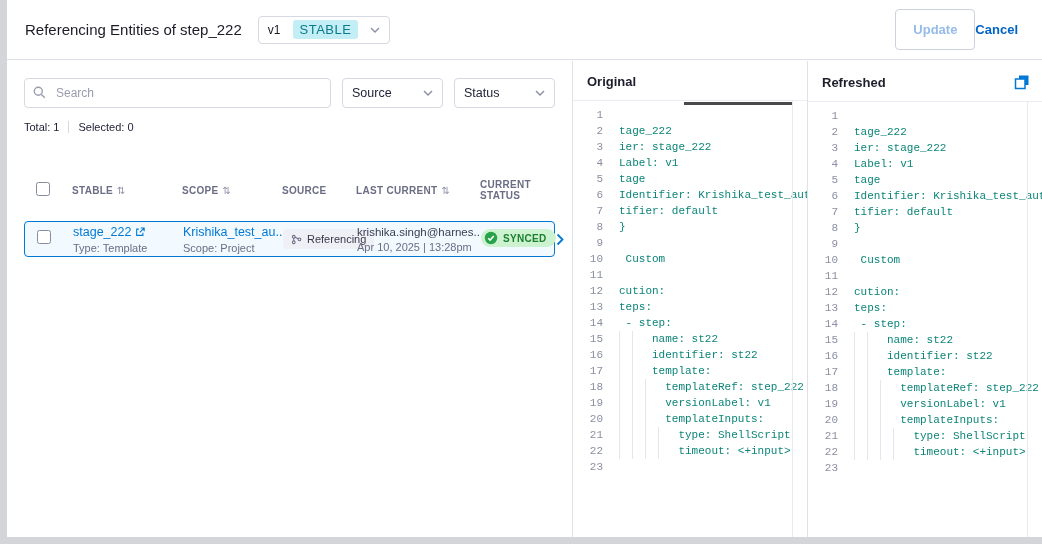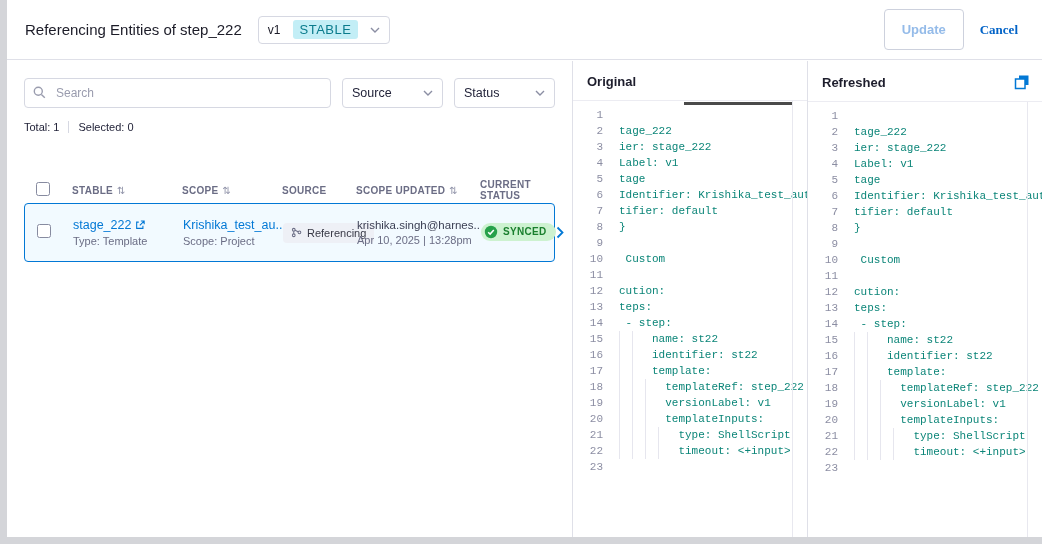--- a/index.html
+++ b/index.html
@@ -22,21 +22,21 @@
   .app{position:absolute;left:7px;top:0;right:0;bottom:7px;background:#fff;overflow:hidden}
 
   
   .topbar{height:60px;display:flex;align-items:center;padding:0 24px 0 18px;border-bottom:1px solid var(--border);background:#fff}
   .title{font-size:15px;font-weight:normal;color:var(--text)}
   .version-select{margin-left:16px;display:flex;align-items:center;gap:12px;border:1px solid #d6d8e2;border-radius:4px;height:28px;padding:0 9px;cursor:pointer;background:#fff}
   .version-value{font-size:12px;color:var(--text)}
   .badge-stable{background:var(--stable-bg);color:var(--stable-text);font-size:13px;font-weight:normal;letter-spacing:.5px;padding:2px 7px;border-radius:3px}
   .spacer{flex:1}
   .btn-update{background:#fff;border:1px solid #cdd1dd;border-radius:4px;color:#94bbe9;font-weight:bold;font-size:13px;padding:12px 17px;font-family:inherit;cursor:default}
-  .btn-cancel{background:none;border:none;color:#0263c7;font-weight:bold;font-size:13px;margin-left:16px;font-family:Liberation Serif, serif;cursor:pointer}
+  .btn-cancel{background:none;border:none;color:#0263c7;font-weight:bold;font-size:13px;font-family:Liberation Sans, sans-serif;cursor:pointer}
 
   
   .content{position:absolute;top:61px;left:0;right:0;bottom:0;display:flex}
   .left{width:566px;flex:none;border-right:1px solid var(--border);padding:17px 17px 0 17px;background:#fff}
   .right{flex:1;display:flex;min-width:0;background:#fff}
 
   
   .filters{display:flex;gap:11px}
   .search{flex:1;position:relative}
   .search input{width:100%;height:30px;border:1px solid #d6d8e2;border-radius:4px;padding:0 26px 0 31px;font-size:12px;color:#333;outline:none;font-family:inherit}
@@ -47,21 +47,21 @@
   
   .summary{margin-top:13px;font-size:11px;color:#23243a;display:flex;align-items:center;gap:9px}
   .vsep{width:1px;height:12px;background:#d6d8e2}
 
   
   .grid-cols{display:grid;grid-template-columns:36px 110px 100px 74px 124px 1fr 14px;align-items:center;padding:0 12px}
   .thead{margin-top:46px;font-size:10px;font-weight:bold;color:var(--muted);letter-spacing:.3px}
   .th{display:flex;align-items:center;gap:4px;cursor:pointer}
   .sort-glyph{color:#8f92a8;font-size:10px;font-weight:normal}
   .checkbox{width:14px;height:14px;border:1px solid #878ba0;border-radius:2.5px;background:#fff;display:inline-block;cursor:pointer}
-  .row-card{margin-top:2px;height:59px;border:1px solid var(--primary);border-radius:4px;background:#f2faff;cursor:pointer}
+  .row-card{margin-top:20px;height:36px;border:1px solid var(--primary);border-radius:4px;background:#f2faff;cursor:pointer}
   .cell-main{font-size:12.5px;color:var(--primary);display:flex;align-items:center;gap:4px;white-space:nowrap;overflow:hidden}
   .cell-main a{color:var(--primary);text-decoration:none}
   .cell-sub{font-size:11px;color:var(--muted);margin-top:3px;white-space:nowrap;overflow:hidden}
   .pill{display:inline-flex;align-items:center;gap:5px;background:#eef0f6;border-radius:4px;padding:4px 8px;font-size:11px;color:#383946;white-space:nowrap}
   .updated-by{font-size:11.5px;color:#3a3e53;white-space:nowrap;overflow:hidden}
   .status-badge{display:inline-flex;align-items:center;gap:5px;background:var(--synced-bg);border-radius:10px;padding:2px 10px 2px 3px;font-size:10px;font-weight:bold;color:var(--synced-text);letter-spacing:.3px}
 
   
   .pane{flex:1;min-width:0;display:flex;flex-direction:column;position:relative;background:#fff}
   .pane + .pane{border-left:1px solid var(--border)}
@@ -133,21 +133,21 @@
           <span class="sort-glyph">⇅</span>
         </span>
         <span class="th">
           <span>SCOPE</span>
           <span class="sort-glyph">⇅</span>
         </span>
         <span class="th">
           <span>SOURCE</span>
         </span>
         <span class="th">
-          <span>SCOPE UPDATED</span>
+          <span>LAST CURRENT</span>
           <span class="sort-glyph">⇅</span>
         </span>
         <span class="th">
           <span>CURRENT STATUS</span>
         </span>
         <span></span>
       </div>
 
       <div class="row-card grid-cols">
         <span><span class="checkbox"></span></span>

